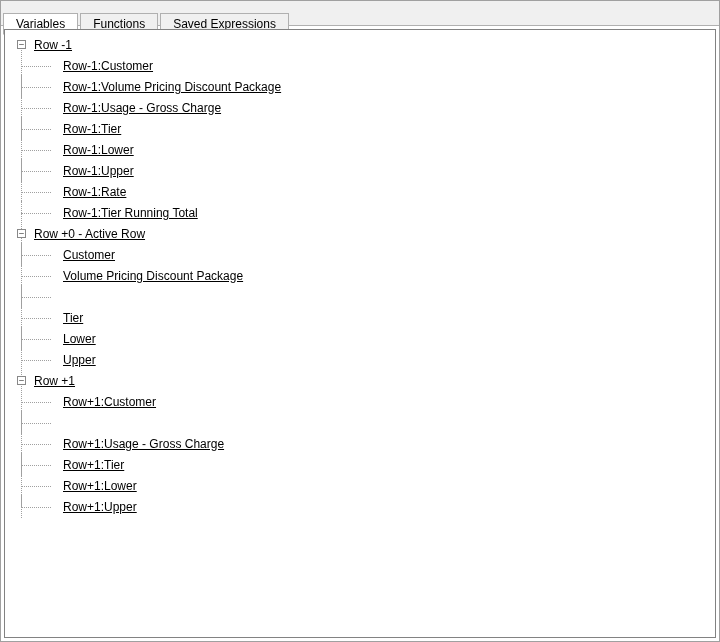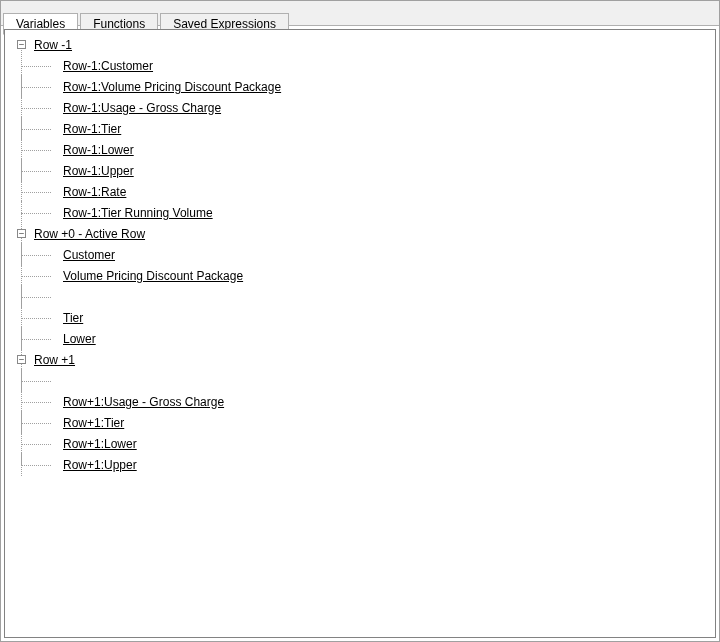--- a/index.html
+++ b/index.html
@@ -167,21 +167,21 @@
         <div class="node-row">
           <span class="child-indent"></span>
           <span class="node-label">Row-1:Upper</span>
         </div>
         <div class="node-row">
           <span class="child-indent"></span>
           <span class="node-label">Row-1:Rate</span>
         </div>
         <div class="node-row">
           <span class="child-indent last"></span>
-          <span class="node-label">Row-1:Tier Running Volume</span>
+          <span class="node-label">Row-1:Tier Running Total</span>
         </div>
         <div class="node-row group-row">
           <span class="expander expander-wrapper">−</span>
           <span class="node-label">Row +0 - Active Row</span>
         </div>
         <div class="node-row">
           <span class="child-indent"></span>
           <span class="node-label">Customer</span>
         </div>
         <div class="node-row">
@@ -192,23 +192,31 @@
           <span class="child-indent"></span>
         </div>
         <div class="node-row">
           <span class="child-indent"></span>
           <span class="node-label">Tier</span>
         </div>
         <div class="node-row">
           <span class="child-indent"></span>
           <span class="node-label">Lower</span>
         </div>
+        <div class="node-row">
+          <span class="child-indent"></span>
+          <span class="node-label">Upper</span>
+        </div>
         <div class="node-row group-row">
           <span class="expander expander-wrapper">−</span>
           <span class="node-label">Row +1</span>
+        </div>
+        <div class="node-row">
+          <span class="child-indent"></span>
+          <span class="node-label">Row+1:Customer</span>
         </div>
         <div class="node-row">
           <span class="child-indent"></span>
         </div>
         <div class="node-row">
           <span class="child-indent"></span>
           <span class="node-label">Row+1:Usage - Gross Charge</span>
         </div>
         <div class="node-row">
           <span class="child-indent"></span>

